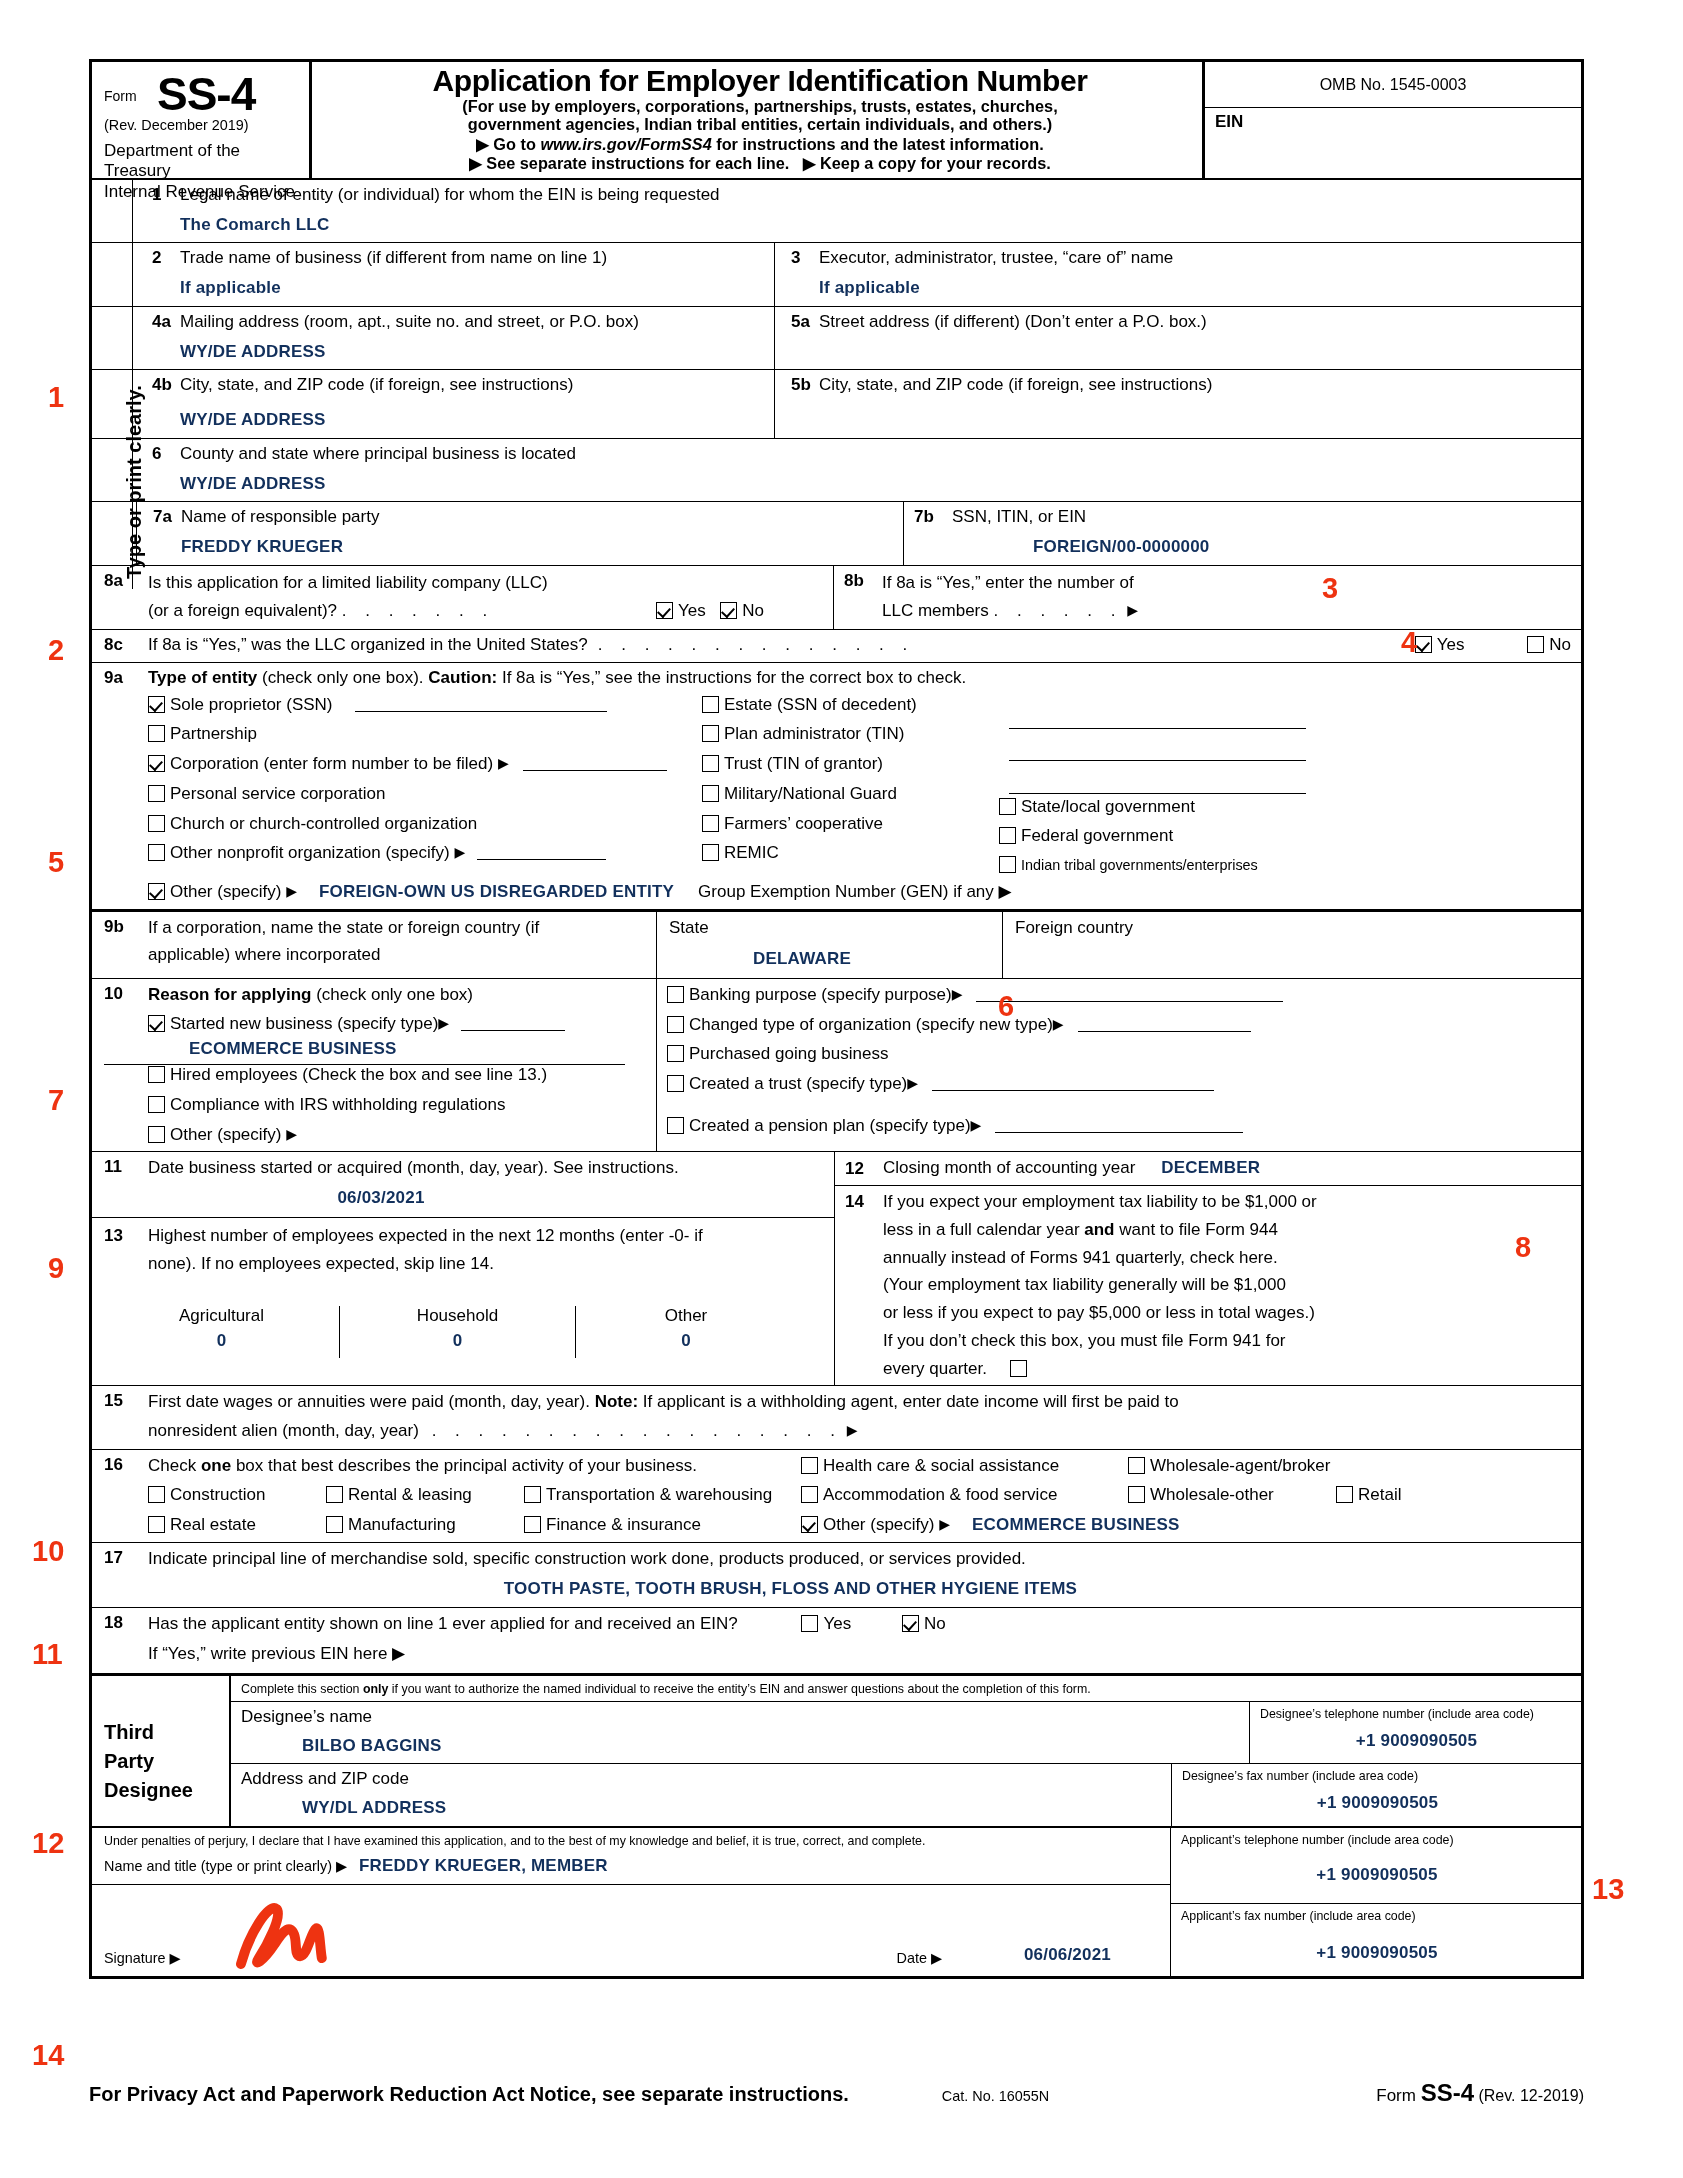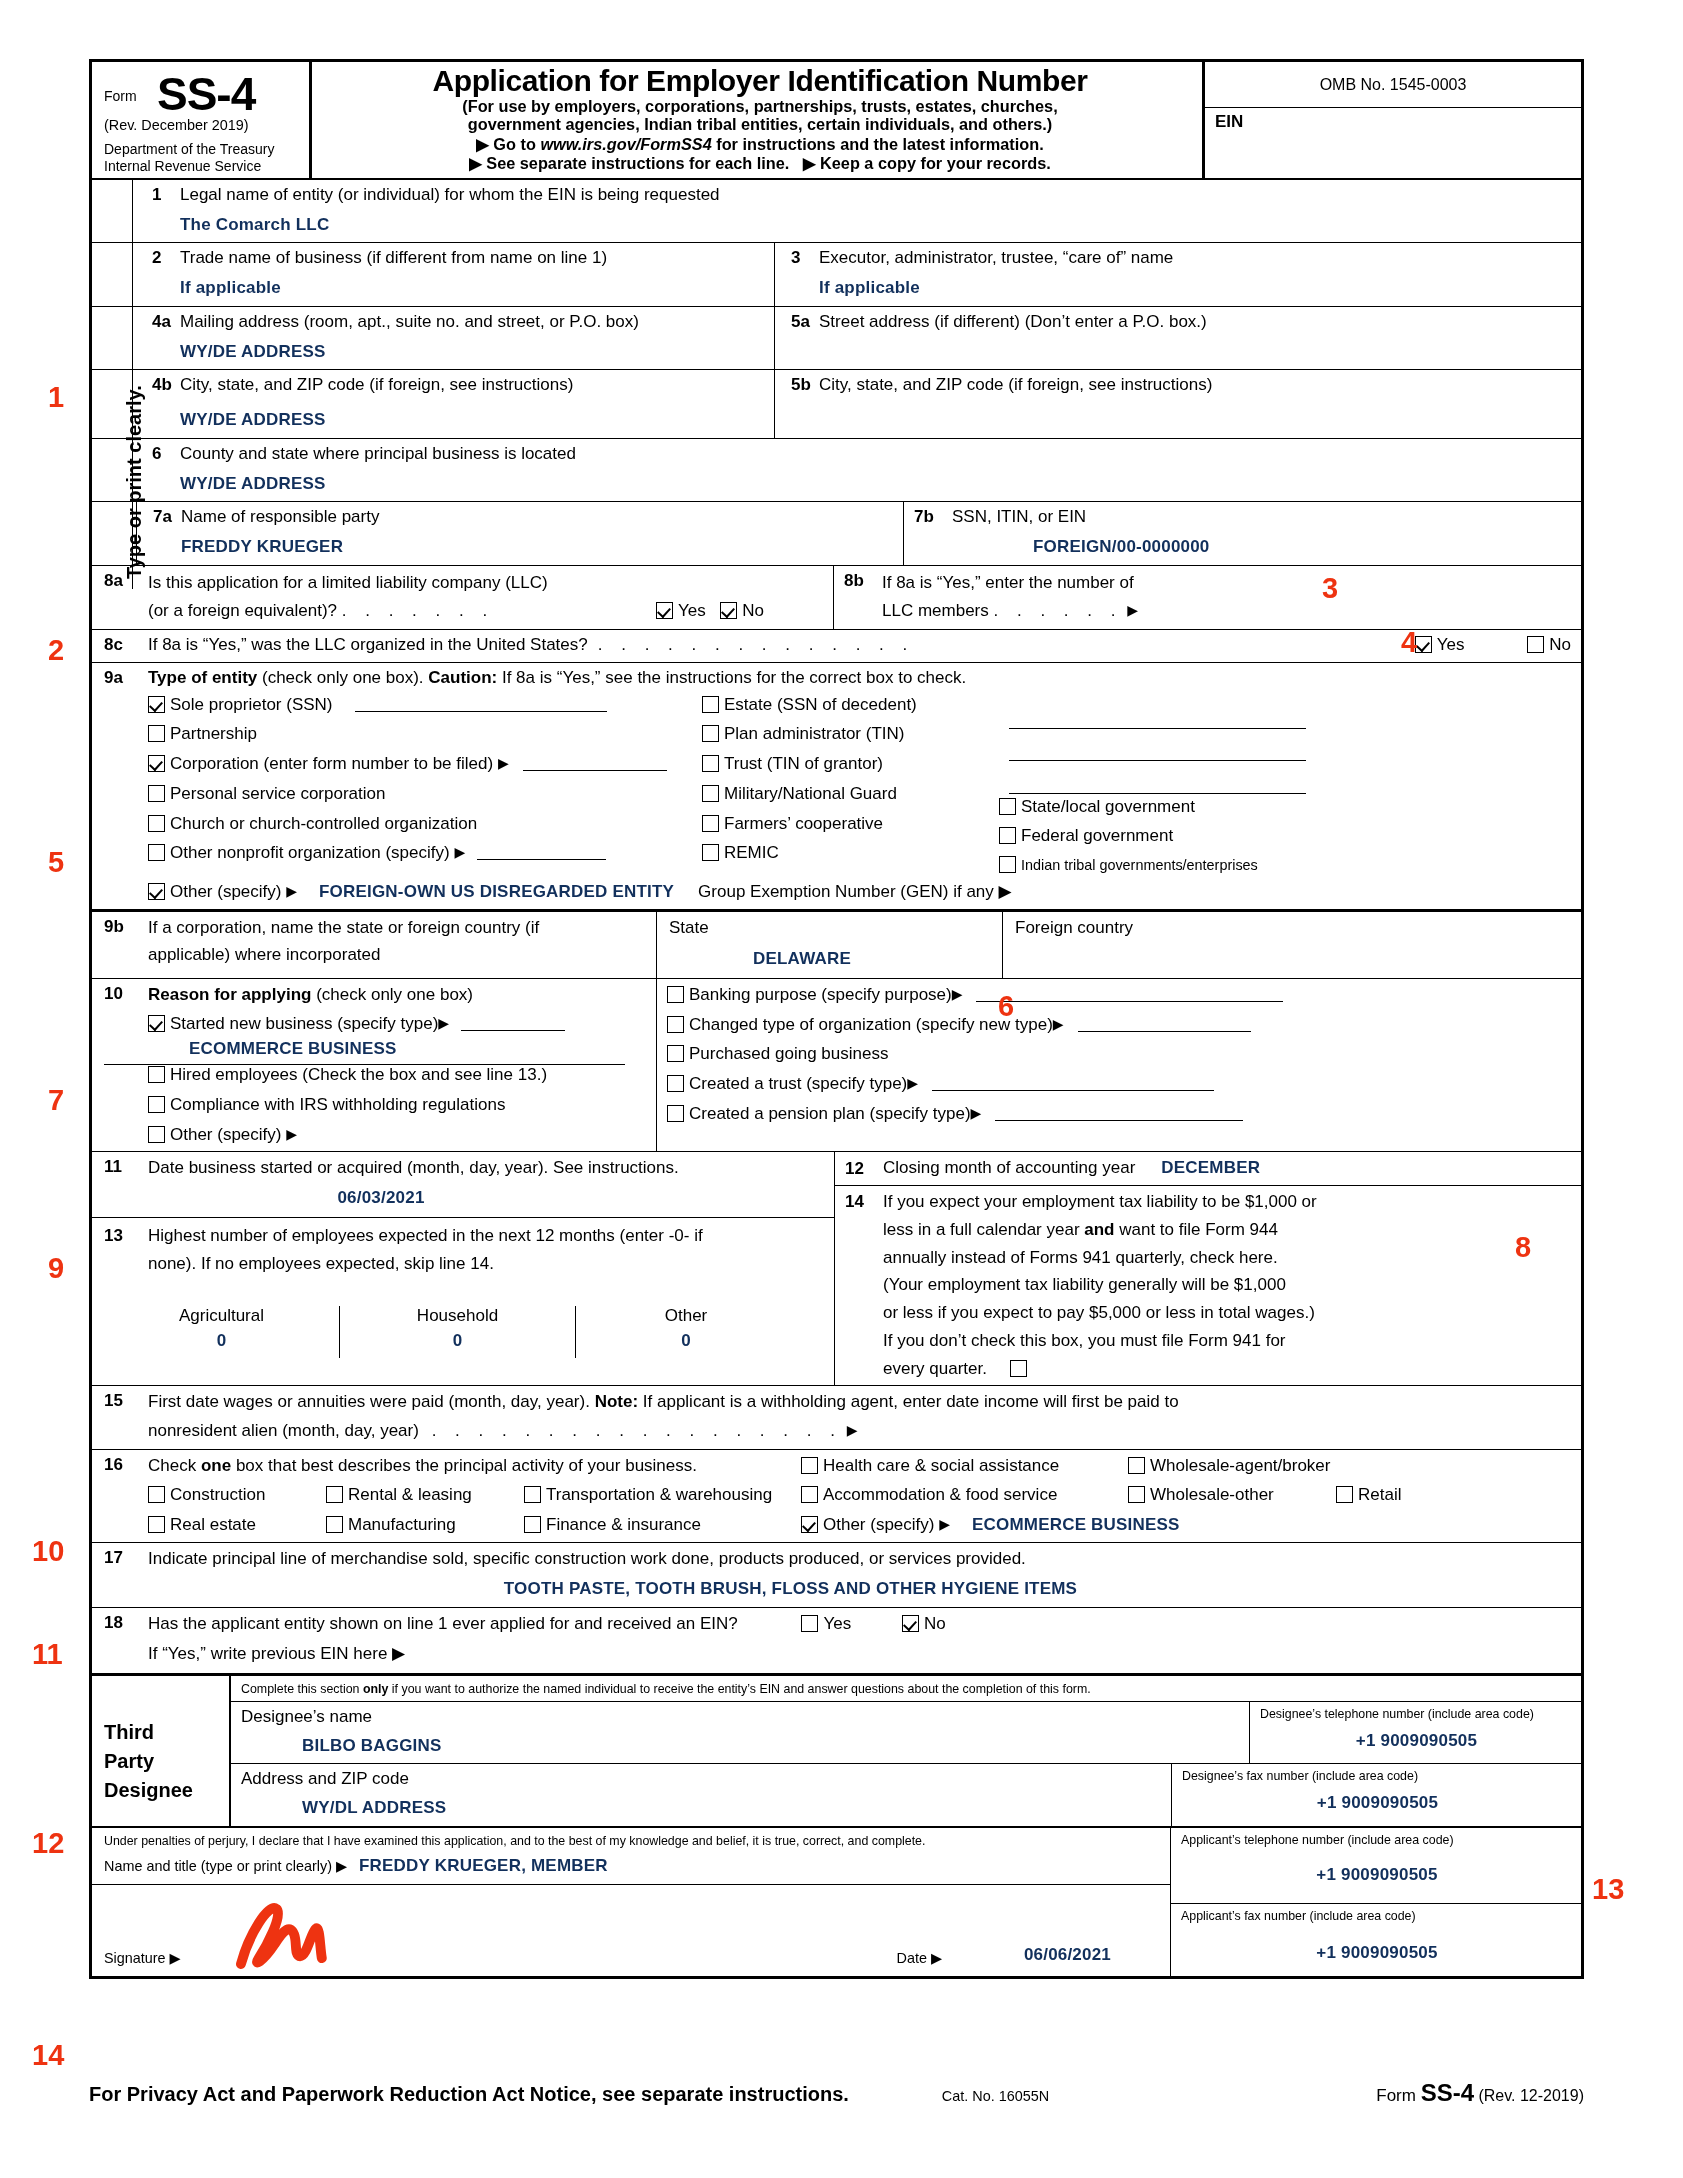--- a/index.html
+++ b/index.html
@@ -17,21 +17,21 @@
   .num{font-weight:bold;font-size:17px;}
 
   
   .hdr{display:flex;border:3px solid #000;border-bottom:0;height:119px;box-sizing:border-box;}
   .hdr-l{width:220px;box-sizing:border-box;padding:6px 8px 4px 10px;border-right:3px solid #000;position:relative;}
   .hdr-c{flex:1;box-sizing:border-box;padding:4px 8px 0 14px;border-right:3px solid #000;text-align:center;}
   .hdr-r{width:376px;box-sizing:border-box;}
   .formword{font-size:14px;position:absolute;left:12px;top:26px;}
   .ss4big{font-size:46px;font-weight:bold;letter-spacing:-1px;position:absolute;left:65px;top:5px;}
   .rev{position:absolute;left:12px;top:55px;font-size:14.4px;}
-  .dept{position:absolute;left:12px;top:79px;font-size:14px;line-height:1.2;}
+  .dept{position:absolute;left:12px;top:79px;font-size:17px;line-height:1.2;}
   .title{font-size:30px;font-weight:bold;letter-spacing:-0.4px;line-height:1.02;}
   .sub{font-size:16.3px;font-weight:bold;line-height:1.12;}
   .omb{height:46px;box-sizing:border-box;text-align:center;font-size:16px;padding-top:14px;border-bottom:1.5px solid #000;}
   .einbox{box-sizing:border-box;padding:4px 0 0 10px;font-size:17px;font-weight:bold;}
 
   
   .bodybox{border:3px solid #000;border-top:2px solid #000;box-sizing:border-box;}
   .rotwrap{position:absolute;left:89px;top:178px;width:44px;height:411px;border-right:1.5px solid #000;box-sizing:border-box;}
   .rot{position:absolute;transform:rotate(-90deg);transform-origin:left top;left:34px;top:401px;white-space:nowrap;font-size:20px;font-weight:bold;}
 
@@ -292,21 +292,21 @@
         <div class="lbl val" style="padding-left:85px;margin-top:5px;border-bottom:1.3px solid #000;display:inline-block;width:436px;padding-bottom:4px;">ECOMMERCE BUSINESS</div>
         <div class="lbl" style="padding-left:44px;"><span class="cb"></span><span>Hired employees (Check the box and see line 13.)</span></div>
         <div class="lbl" style="padding-left:44px;margin-top:9px;"><span class="cb"></span><span>Compliance with IRS withholding regulations</span></div>
         <div class="lbl" style="padding-left:44px;margin-top:9px;"><span class="cb"></span><span>Other (specify)</span> <span class="tri">▶</span></div>
       </div>
       <div class="cellL" style="flex:1;padding:6px 8px 6px 10px;border-left:1.5px solid #000;">
         <div class="lbl"><span class="cb"></span><span>Banking purpose (specify purpose)</span><span class="tri">▶</span><span class="uline" style="width:307px;margin-left:14px;"></span></div>
         <div class="lbl" style="margin-top:9px;"><span class="cb"></span><span>Changed type of organization (specify new type)</span><span class="tri">▶</span><span class="uline" style="width:173px;margin-left:14px;"></span></div>
         <div class="lbl" style="margin-top:9px;"><span class="cb"></span><span>Purchased going business</span></div>
         <div class="lbl" style="margin-top:9px;"><span class="cb"></span><span>Created a trust (specify type)</span><span class="tri">▶</span><span class="uline" style="width:282px;margin-left:14px;"></span></div>
-        <div class="lbl" style="margin-top:9px;"><span class="cb"></span><span>Created a pension plan (specify type)</span><span class="tri">▶</span><span class="uline" style="width:248px;margin-left:14px;"></span></div>
+        <div class="lbl" style="margin-top:21px;"><span class="cb"></span><span>Created a pension plan (specify type)</span><span class="tri">▶</span><span class="uline" style="width:248px;margin-left:14px;"></span></div>
       </div>
     </div>
 
     <div class="row">
       <div style="width:743px;box-sizing:border-box;border-right:1.5px solid #000;">
         <div class="cellL" style="padding:6px 8px 8px 12px;position:relative;border-bottom:1.5px solid #000;">
           <span class="idx" style="left:12px;">11</span>
           <div class="lbl" style="padding-left:44px;">Date business started or acquired (month, day, year). See instructions.</div>
           <div class="lbl val" style="margin-top:9px;text-align:center;padding-right:168px;">06/03/2021</div>
         </div>

